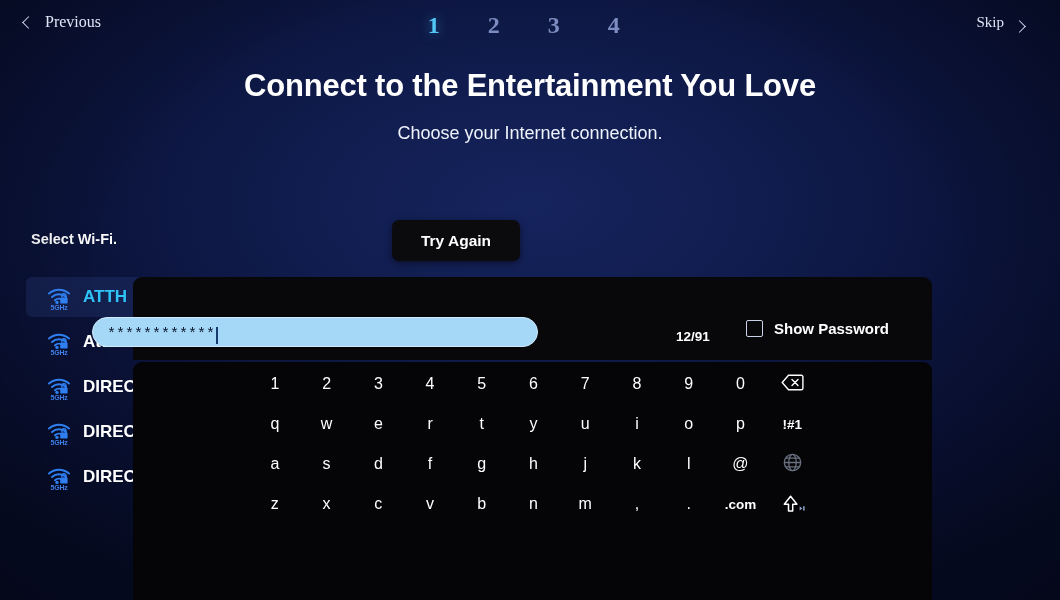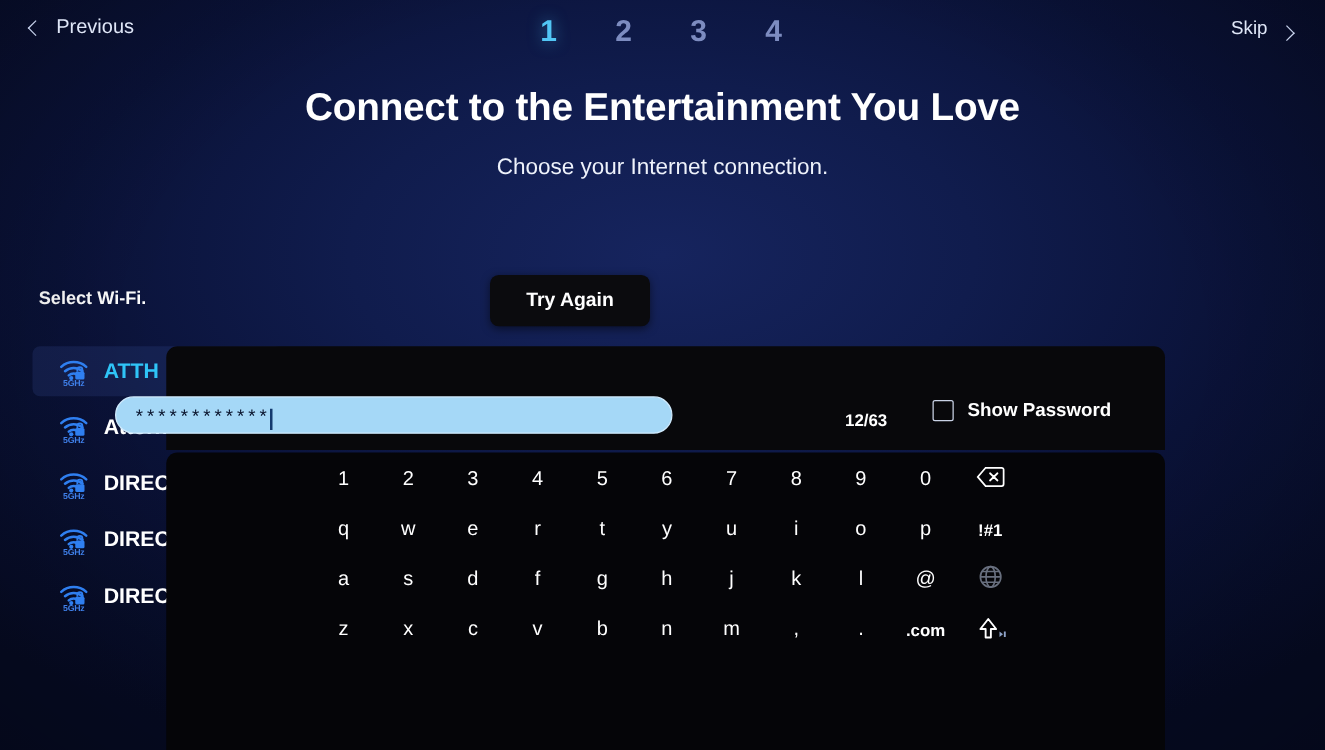--- a/index.html
+++ b/index.html
@@ -25,22 +25,23 @@
   
   #screen::after {
     content: "";
     position: absolute; inset: 0;
     background: radial-gradient(ellipse 900px 600px at 50% 45%, rgba(0,0,0,0) 45%, rgba(0,0,0,0.40) 100%);
     pointer-events: none;
   }
 
   
   .topbar {
-    position: absolute; top: 0; left: 0; right: 2px; height: 56px;
+    position: absolute; top: 0; left: 0; right: 12px; height: 56px;
     z-index: 5;
+    font-family: Liberation Serif, serif;
   }
   .nav-prev {
     position: absolute; left: 24px; top: 13px;
     display: flex; align-items: center; gap: 12px;
     color: #dfe6f7; font-size: 16px;
   }
   .nav-skip {
     position: absolute; right: 24px; top: 14px;
     display: flex; align-items: flex-end; gap: 11px;
     color: #dfe6f7; font-size: 15px;
@@ -345,21 +346,21 @@
   </div>
 
   <div class="pw-panel"></div>
 
 
   <div class="pw-input">
     <span class="pw-dots">************</span>
     <span class="caret"></span>
   </div>
 
-  <div class="pw-count">12/63</div>
+  <div class="pw-count">12/91</div>
 
   <div class="show-pw">
     <span class="cb"></span>
     <span class="show-pw-label">Show Password</span>
   </div>
 
   <div class="kb-panel"></div>
 
   <div class="kb-rows">
 

